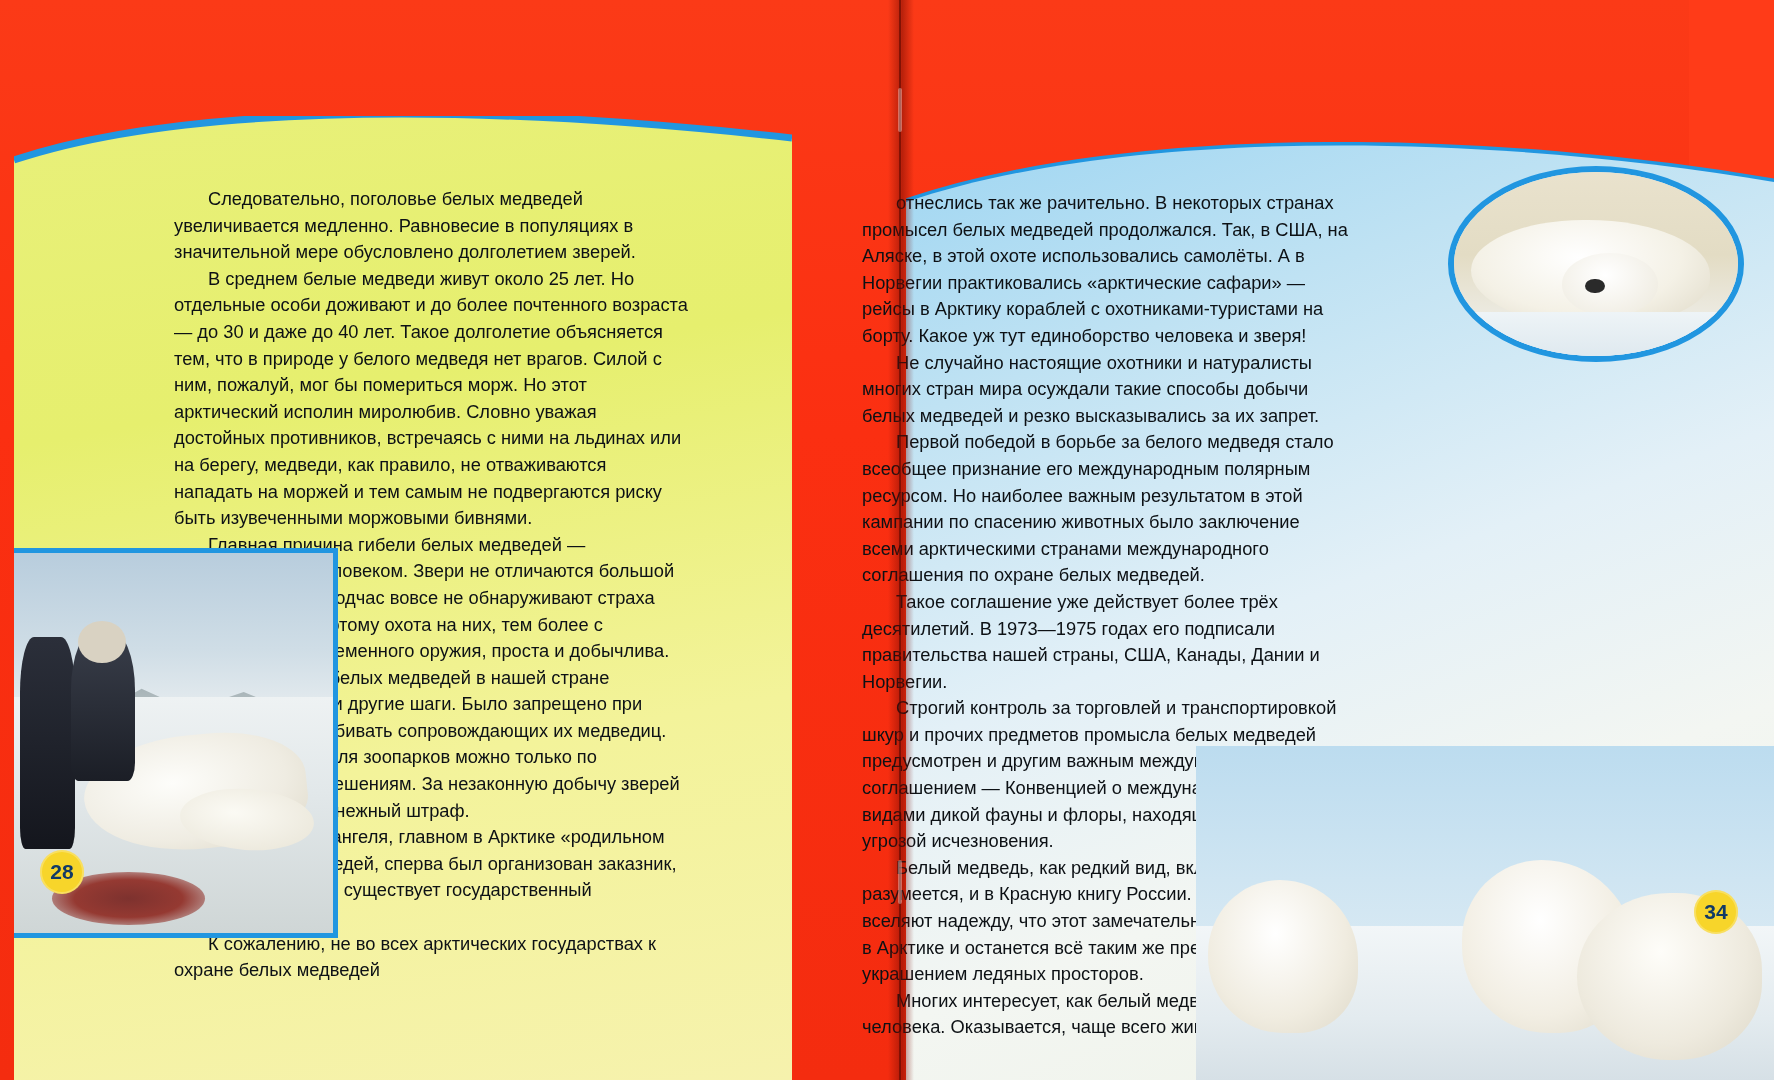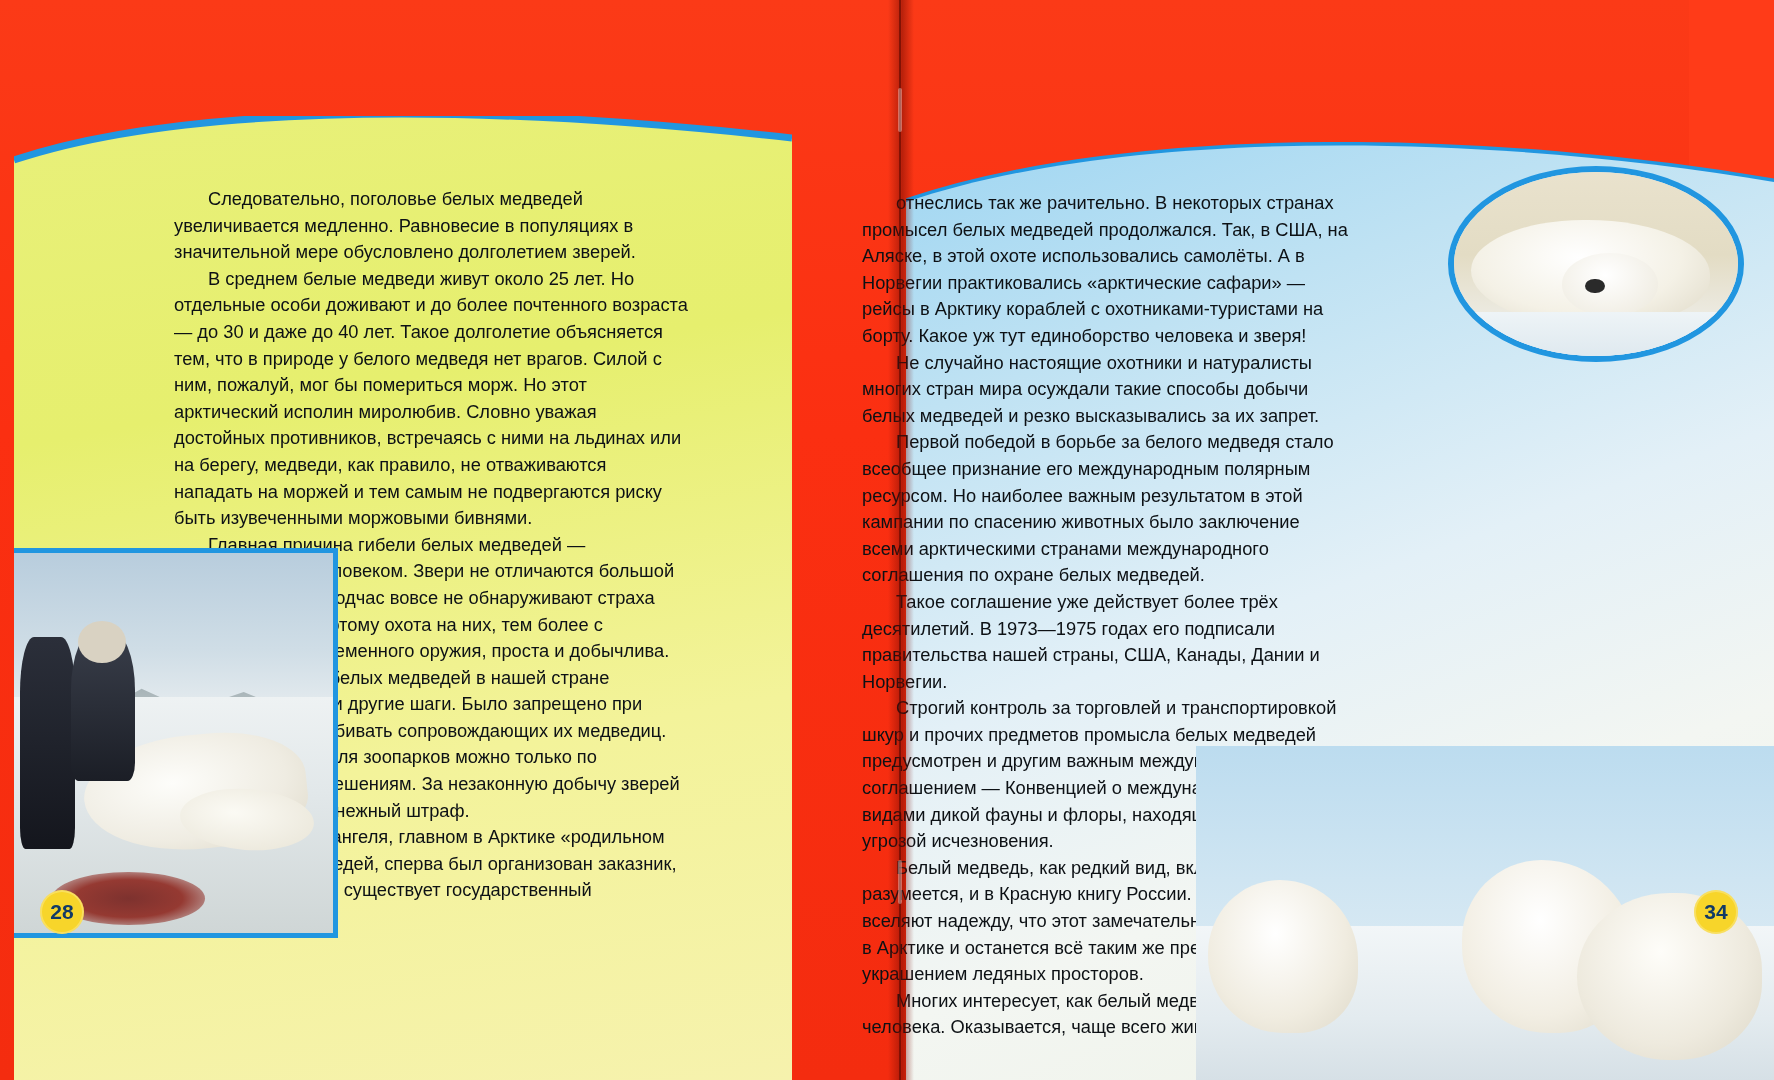--- a/index.html
+++ b/index.html
@@ -191,21 +191,21 @@
     width: 44px; height: 44px;
     border-radius: 50%;
     background: #f7d52a;
     color: #123a66;
     font-weight: bold;
     font-size: 21px;
     display: flex; align-items: center; justify-content: center;
     z-index: 60;
     box-shadow: 0 0 0 2px rgba(255,255,255,.25) inset;
   }
-  #pagenum-left { left: 40px; top: 890px; text-align: right; }
+  #pagenum-left { left: 40px; top: 850px; text-align: right; }
   #pagenum-right { left: 1694px; top: 890px; }
 
   
   .staple { position:absolute; left: 898px; width: 4px; height: 44px; background: rgba(255,255,255,.35); z-index: 45; border-radius:2px;}
   #staple1 { top: 88px; }
   #staple2 { top: 860px; }
 </style>
 </head>
 <body>
 
@@ -219,20 +219,21 @@
     </svg>
   </div>
 
   <div class="lc-wrap">
     <div class="spacer-photo"></div>
     <p>Следовательно, поголовье белых медведей увеличивается медленно. Равновесие в популяциях в значительной мере обусловлено долголетием зверей.</p>
     <p>В среднем белые медведи живут около 25 лет. Но отдельные особи доживают и до более почтенного возраста — до 30 и даже до 40 лет. Такое долголетие объясняется тем, что в природе у белого медведя нет врагов. Силой с ним, пожалуй, мог бы помериться морж. Но этот арктический исполин миролюбив. Словно уважая достойных противников, встречаясь с ними на льдинах или на берегу, медведи, как правило, не отваживаются нападать на моржей и тем самым не подвергаются риску быть изувеченными моржовыми бивнями.</p>
     <p>Главная причина гибели белых медведей — истребление их человеком. Звери не отличаются большой осторожностью и подчас вовсе не обнаруживают страха перед людьми. Поэтому охота на них, тем более с применением современного оружия, проста и добычлива.</p>
     <p>Для спасения белых медведей в нашей стране предпринимались и другие шаги. Было запрещено при отлове медвежат убивать сопровождающих их медведиц. Ловить медвежат для зоопарков можно только по специальным разрешениям. За незаконную добычу зверей введён крупный денежный штраф.</p>
     <p>На острове Врангеля, главном в Арктике «родильном доме» белых медведей, сперва был организован заказник, а с 1976 года здесь существует государственный заповедник.</p>
+    <p>К сожалению, не во всех арктических государствах к охране белых медведей</p>
   </div>
 
   <div class="photo-left">
     <div class="pl-sky"></div>
     <div class="pl-mountain"></div>
     <div class="pl-snow"></div>
     <div class="pl-bear"></div>
     <div class="pl-bear2"></div>
     <div class="pl-person1"></div>
     <div class="pl-person2"></div>

